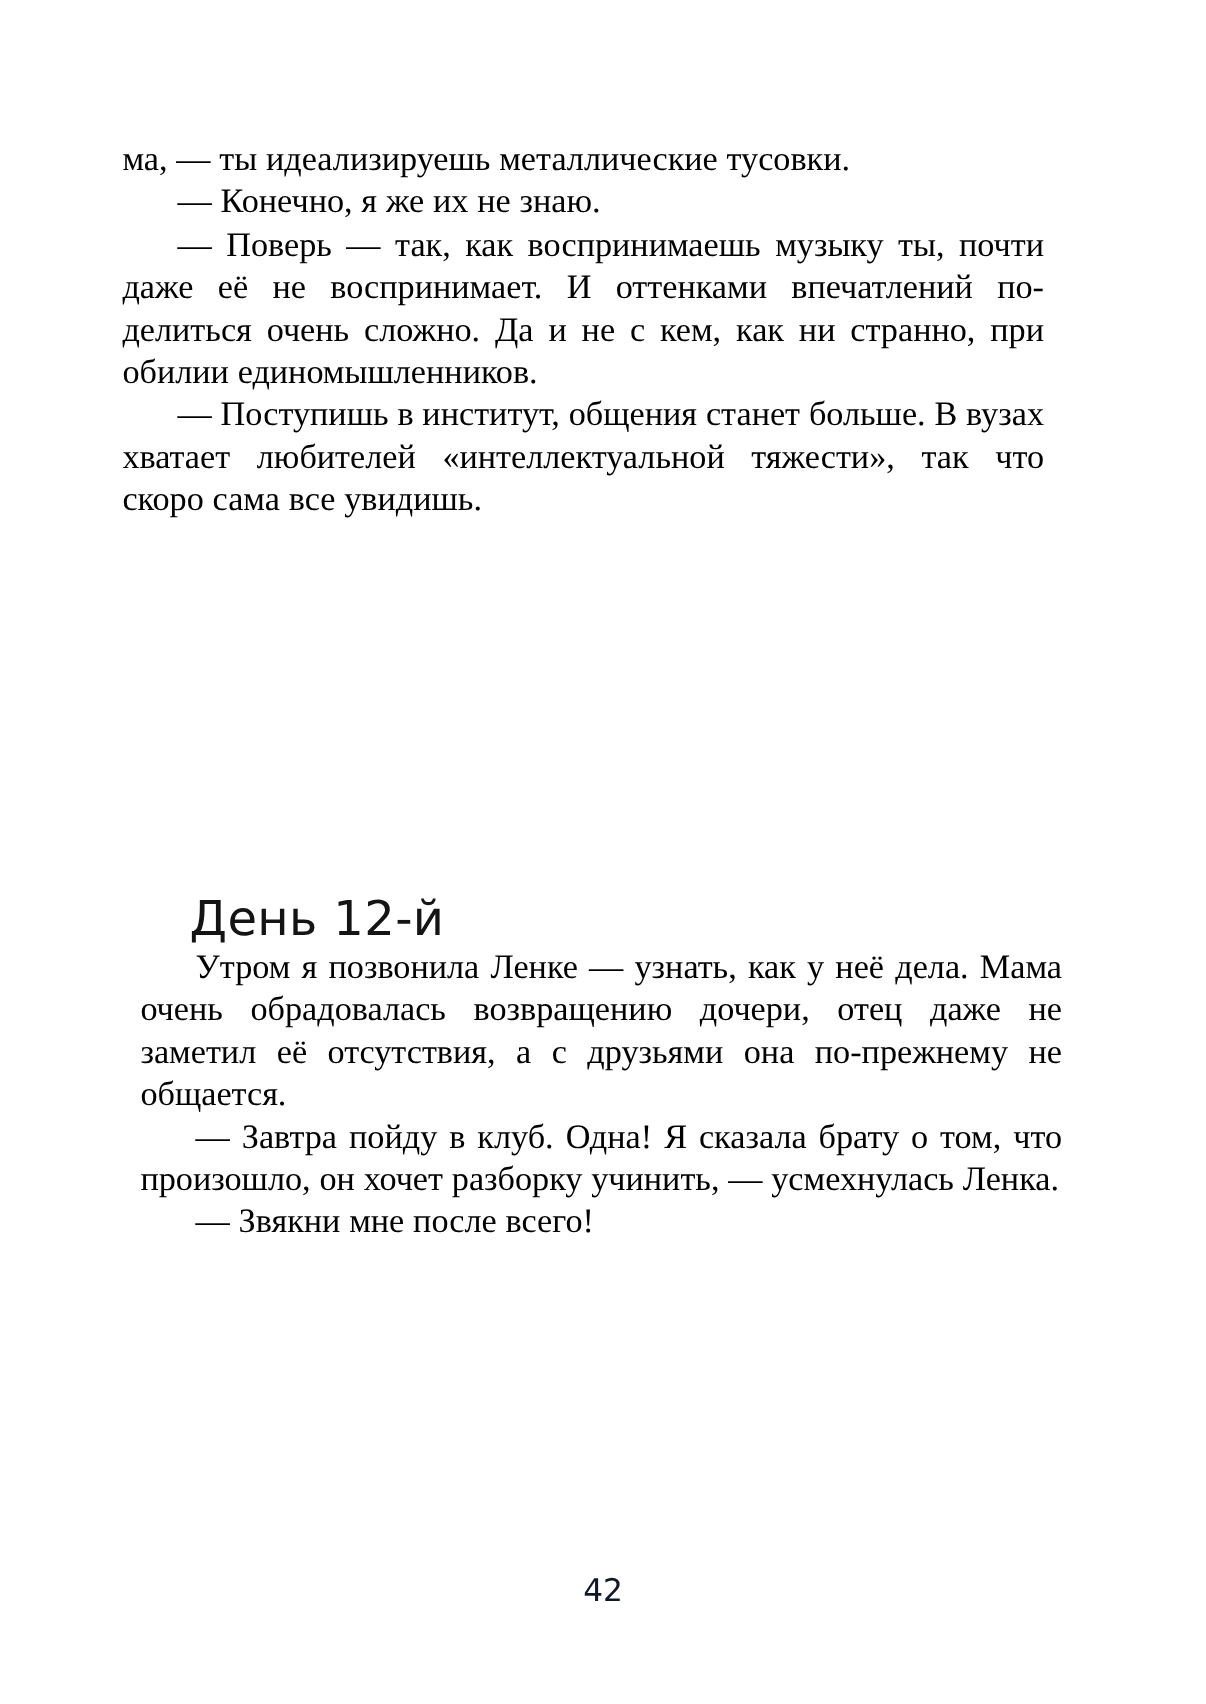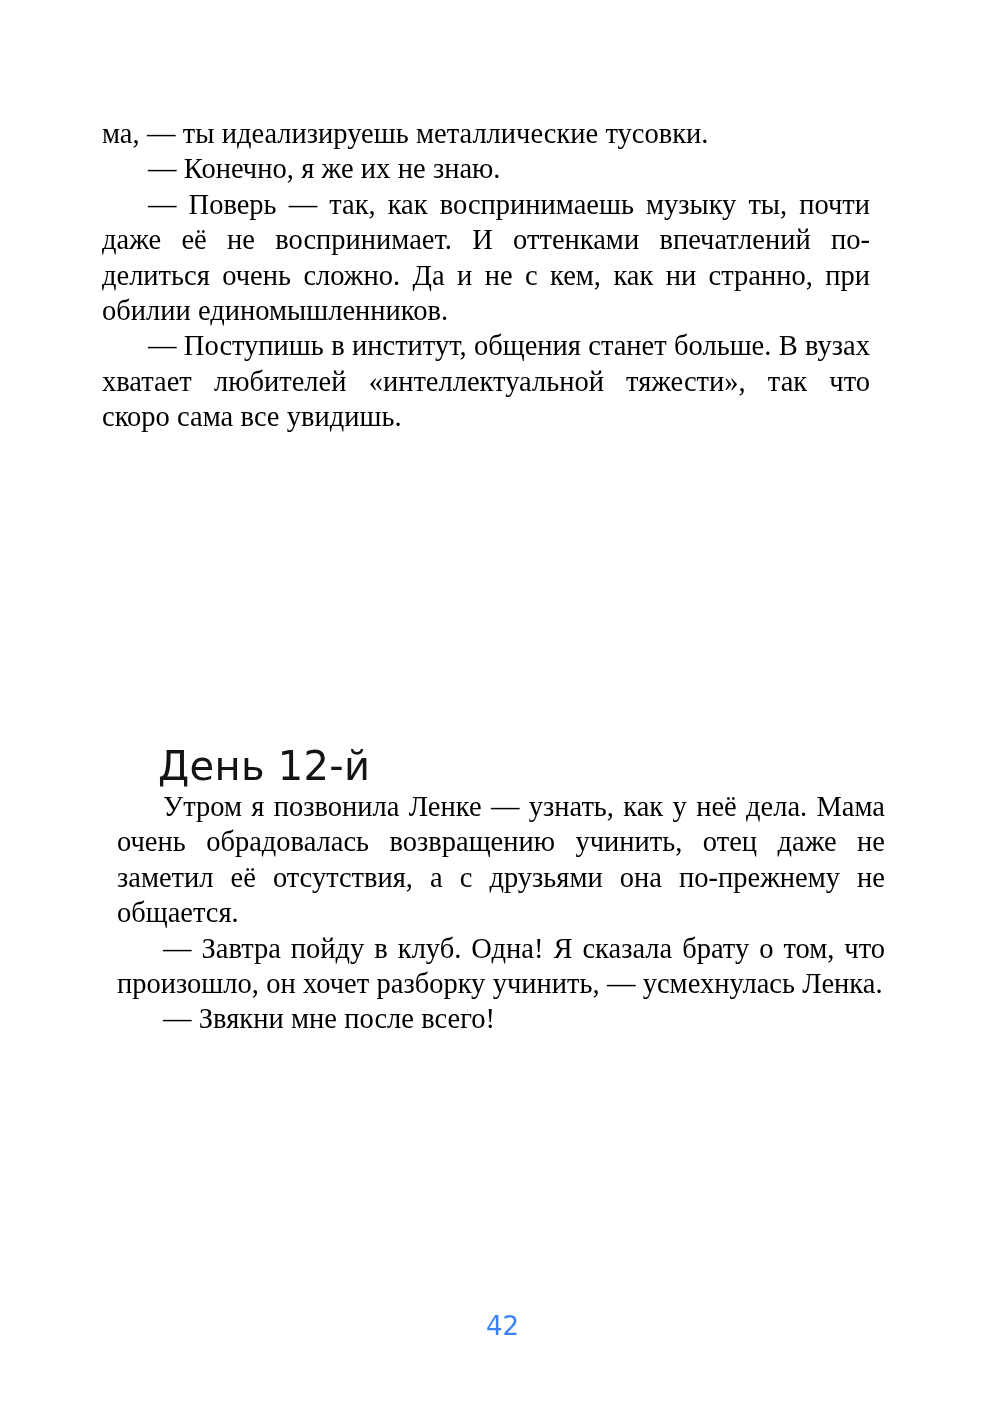--- a/index.html
+++ b/index.html
@@ -79,38 +79,38 @@
   .page-number {
     position: absolute;
     left: 0;
     top: 1310px;
     width: 1005px;
     text-align: center;
     font-family: "DejaVu Sans", "Liberation Sans", sans-serif;
     font-size: 26px;
     line-height: 32px;
     font-weight: 400;
-    color: #3b82f6;
+    color: #0f172a;
   }
 </style>
 </head>
 <body>
 
 <div class="page">
 
   <div class="text-column">
     <p class="para noindent lastline-natural">ма, — ты идеализируешь металлические тусовки.</p>
     <p class="para lastline-natural">— Конечно, я же их не знаю.</p>
     <p class="para lastline-natural">— Поверь — так, как воспринимаешь музыку ты, почти даже её не воспринимает. И оттенками впечатлений по­делиться очень сложно. Да и не с кем, как ни странно, при обилии единомышленников.</p>
     <p class="para lastline-natural">— Поступишь в институт, общения станет больше. В вузах хватает любителей «интеллектуальной тяжести», так что скоро сама все увидишь.</p>
   </div>
 
   <div class="chapter-heading">День 12-й</div>
 
   <div class="text-column-2">
-    <p class="para lastline-natural">Утром я позвонила Ленке — узнать, как у неё дела. Ма­ма очень обрадовалась возвращению учинить, отец даже не заметил её отсутствия, а с друзьями она по-прежнему не общается.</p>
+    <p class="para lastline-natural">Утром я позвонила Ленке — узнать, как у неё дела. Ма­ма очень обрадовалась возвращению дочери, отец даже не заметил её отсутствия, а с друзьями она по-прежнему не общается.</p>
     <p class="para lastline-natural">— Завтра пойду в клуб. Одна! Я сказала брату о том, что произошло, он хочет разборку учинить, — усмехнулась Ленка.</p>
     <p class="para lastline-natural">— Звякни мне после всего!</p>
   </div>
 
   <div class="page-number">42</div>
 
 </div>
 
 </body></html>

